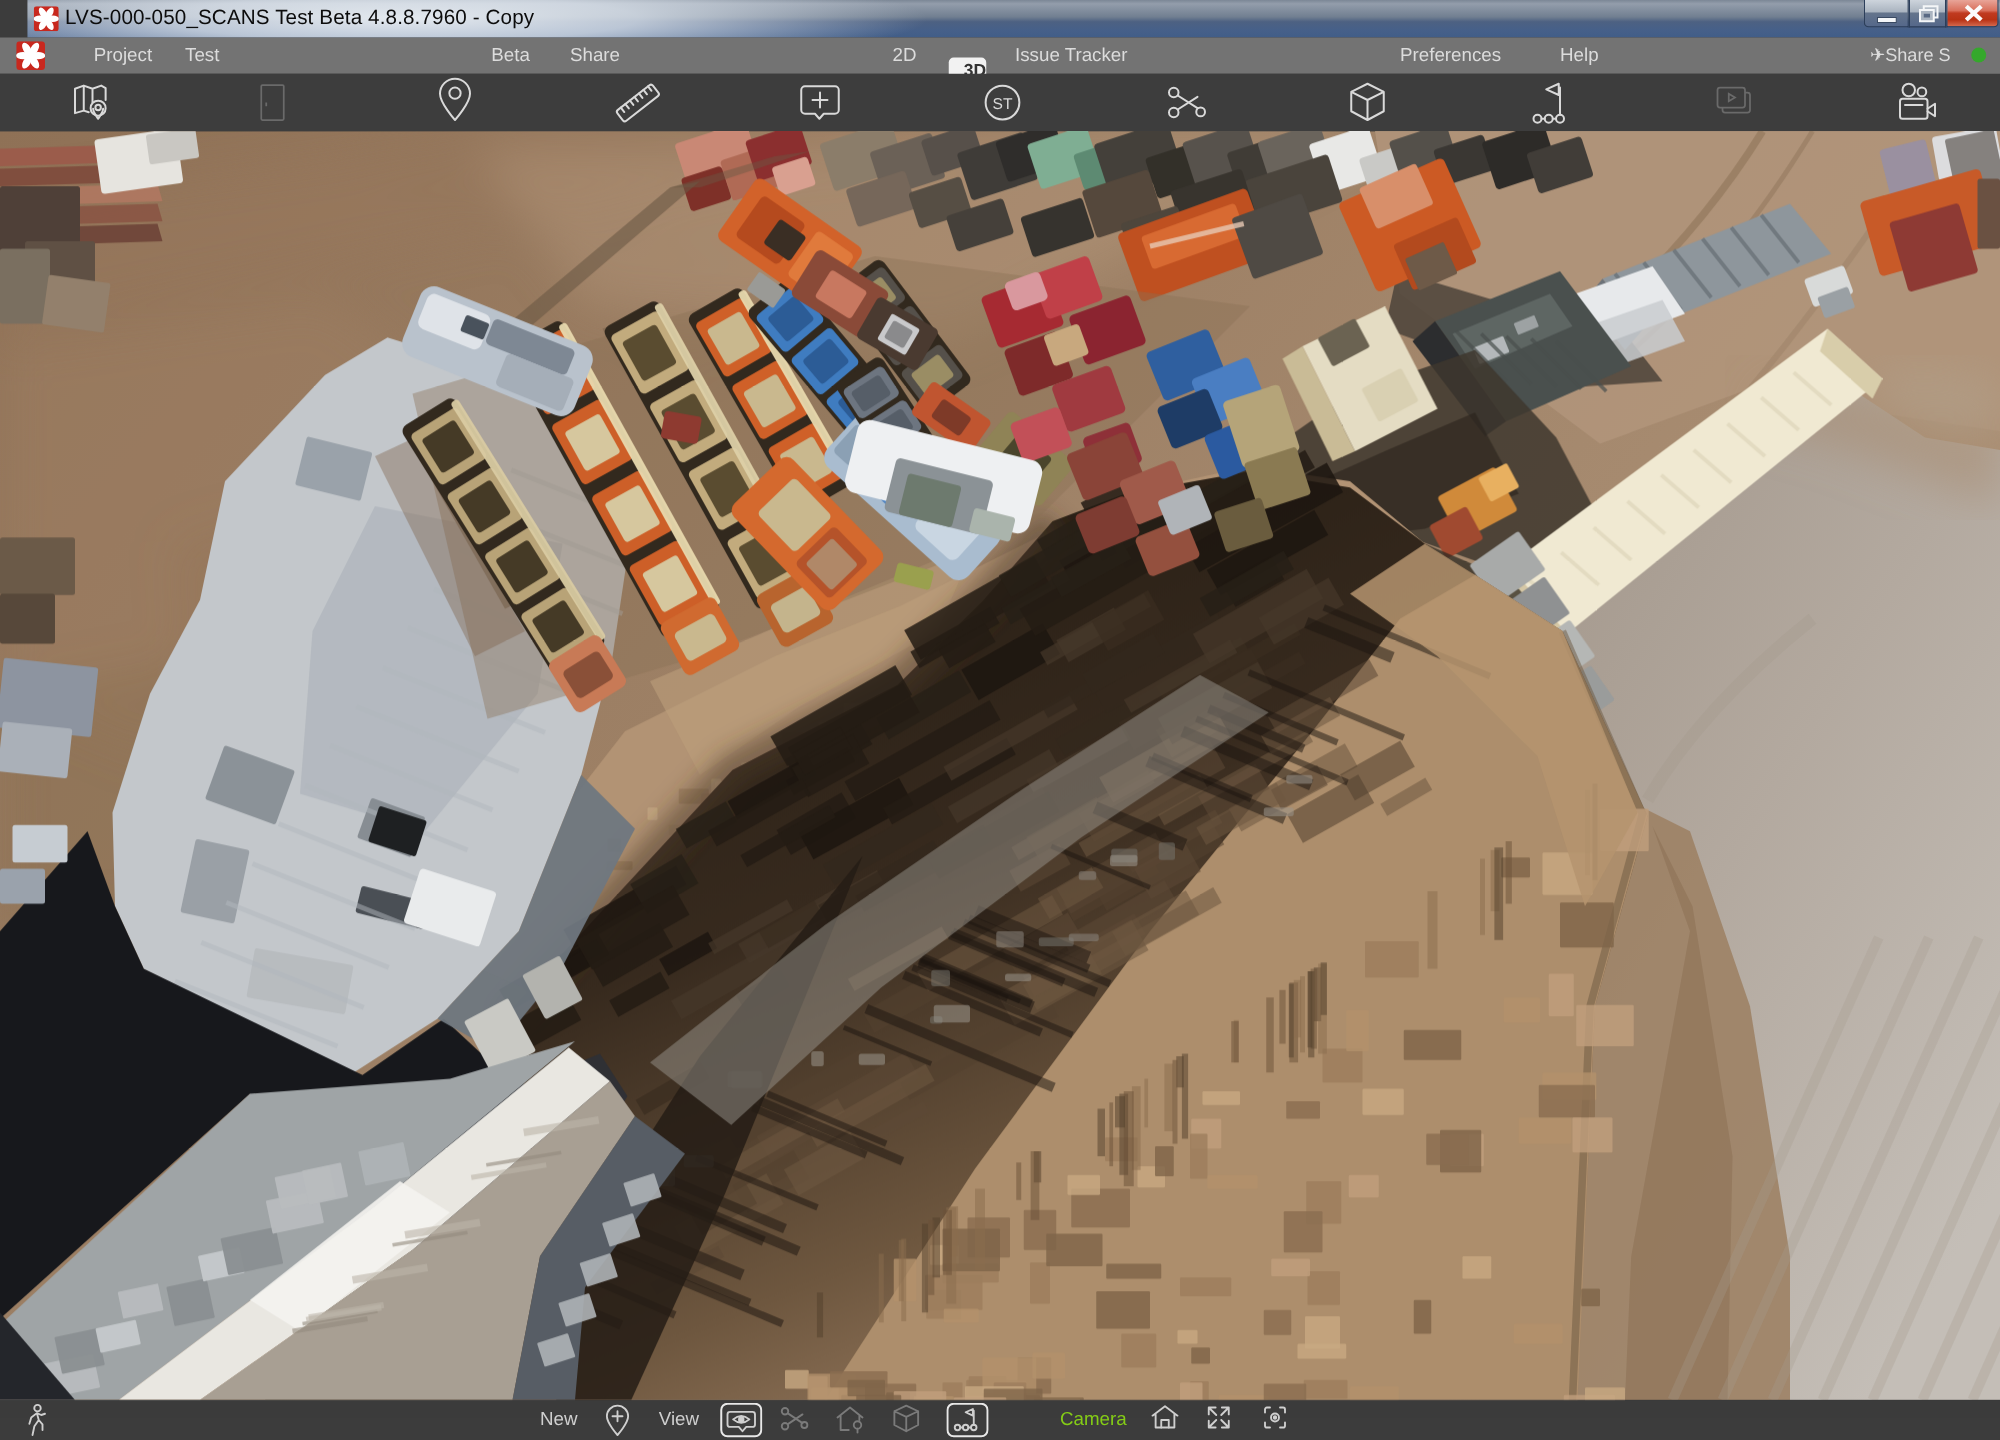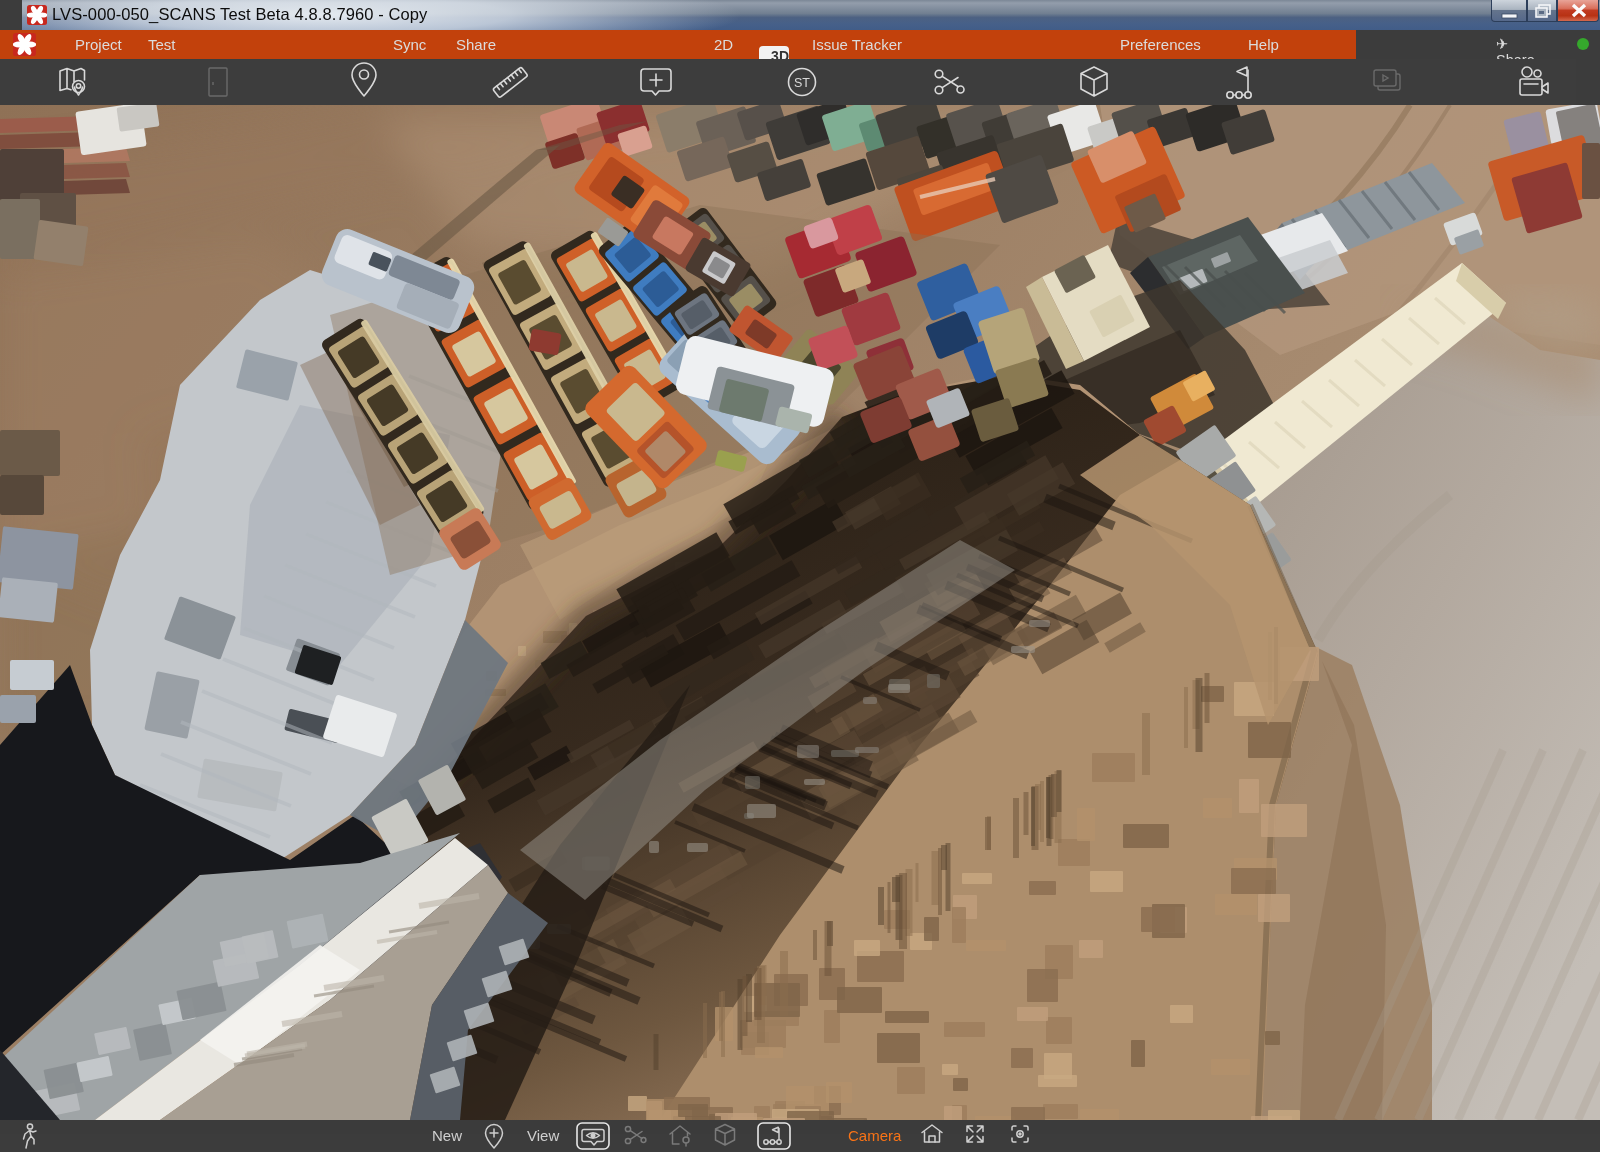--- a/index.html
+++ b/index.html
@@ -3,21 +3,21 @@
 *{margin:0;padding:0;box-sizing:border-box}
 body{width:1600px;height:1152px;overflow:hidden;font-family:"Liberation Sans",sans-serif;background:#3c3c3c;position:relative}
 #titlebar{position:absolute;left:0;top:0;width:1600px;height:30px;background:linear-gradient(180deg,#7b8796 0%,#939dab 10%,#717f91 45%,#4d6182 58%,#466089 80%,#415d88 100%);margin-left:22px;}
 #tglow{position:absolute;left:0;top:0;width:760px;height:30px;background:radial-gradient(ellipse 420px 40px at 300px 15px,rgba(235,240,245,0.95) 0%,rgba(225,232,240,0.75) 45%,rgba(210,220,232,0) 100%)}
 #ticon{position:absolute;left:5px;top:5px}
 #ttext{position:absolute;left:30px;top:5px;font-size:16.5px;color:#0c0c0c;letter-spacing:0.1px}
 .wbtn{position:absolute;top:0;height:22px;border:1px solid #2c3e5a;border-top:none}
 #bmin{left:1469px;width:36px;border-radius:0 0 0 4px;background:linear-gradient(180deg,#cdd4dc 0%,#aab4c0 45%,#64748c 50%,#55688a 100%)}
 #bmax{left:1505px;width:30px;background:linear-gradient(180deg,#cdd4dc 0%,#aab4c0 45%,#64748c 50%,#55688a 100%)}
 #bclose{left:1535px;width:42px;border-radius:0 0 4px 0;background:linear-gradient(180deg,#e8a498 0%,#d9705c 40%,#c03a20 50%,#b83214 75%,#d4694e 100%)}
-#menubar{position:absolute;left:0;top:30px;width:1356px;height:29px;background:#c2410c;color:#dcdcdc;font-size:15px}
+#menubar{position:absolute;left:0;top:30px;width:1600px;height:29px;background:#737373;color:#dcdcdc;font-size:15px}
 .mi{position:absolute;top:6px}
 #toolbar{position:absolute;left:0;top:59px;width:1576px;height:46px;background:#3d3d3d}
 .ticon{position:absolute;top:1px}
 #scene{position:absolute;left:0;top:105px;width:1600px;height:1015px}
 #bottombar{position:absolute;left:0;top:1120px;width:1600px;height:14px;background:#3b3b3b;color:#cfcfcf;font-size:15px}
 .bicon{position:absolute;top:2px}
 .btxt{position:absolute;top:7px}
 #badge3d{position:absolute;left:759px;top:16px;width:30px;height:21px;background:#f2f2f2;border-radius:4px;color:#333;font-weight:bold;font-size:14px;text-align:right;line-height:21px}
 #gdot{position:absolute;left:1577px;top:8px;width:12px;height:12px;border-radius:50%;background:#35a82c}
 </style></head><body>
@@ -58,21 +58,21 @@
           <ellipse cx="0" cy="-5.2" rx="2.6" ry="5" fill="#fff" transform="rotate(90)"></ellipse>
           <ellipse cx="0" cy="-5.2" rx="2.6" ry="5" fill="#fff" transform="rotate(150)"></ellipse>
           <ellipse cx="0" cy="-5.2" rx="2.6" ry="5" fill="#fff" transform="rotate(210)"></ellipse>
           <ellipse cx="0" cy="-5.2" rx="2.6" ry="5" fill="#fff" transform="rotate(270)"></ellipse>
           <ellipse cx="0" cy="-5.2" rx="2.6" ry="5" fill="#fff" transform="rotate(330)"></ellipse>
         </g>
         <circle cx="0" cy="0" r="2.6" fill="#fff"></circle>
       </svg></div>
 <span class="mi" style="left:75px">Project</span>
 <span class="mi" style="left:148px">Test</span>
-<span class="mi" style="left:393px">Sync</span>
+<span class="mi" style="left:393px">Beta</span>
 <span class="mi" style="left:456px">Share</span>
 <span class="mi" style="left:714px">2D</span>
 <div id="badge3d">3D</div>
 <span class="mi" style="left:812px">Issue Tracker</span>
 <span class="mi" style="left:1120px">Preferences</span>
 <span class="mi" style="left:1248px">Help</span>
 <span class="mi" style="left:1496px; font-size:14.5px">✈Share S</span>
 <div id="gdot"></div>
 </div>
 <div id="toolbar">
@@ -1042,21 +1042,21 @@
 <svg class="bicon" style="left:757px" width="34" height="30" viewBox="0 0 34 30">
       <rect x="1" y="1" width="32" height="26" rx="5" fill="none" stroke="#e8e8e8" stroke-width="1.6"></rect>
       <g stroke="#cfcfcf" stroke-width="1.5" fill="none" stroke-linecap="round" stroke-linejoin="round">
         <circle cx="9" cy="20" r="2.2"></circle>
         <circle cx="15.5" cy="20" r="2.2"></circle>
         <circle cx="22" cy="20" r="2.2"></circle>
         <path d="M11.2 20 h2.1 M17.7 20 h2.1 M22 17.8 L22 6.5"></path>
         <path d="M21.3 10.5 L15.5 7.8 L21.3 5.2 Z" fill="none"></path>
       </g>
     </svg>
-<span class="btxt" style="left:848px;color:#f97316">Camera</span>
+<span class="btxt" style="left:848px;color:#84cc16">Camera</span>
 <svg class="bicon" style="left:919px" width="26" height="24" viewBox="0 0 26 24">
       <g stroke="#cfcfcf" stroke-width="1.5" fill="none" stroke-linecap="round" stroke-linejoin="round">
         <path d="M3 10.5 L13 3 L23 10.5 M5.5 9.5 V20 H20.5 V9.5"></path>
         <path d="M10 20 v-6 h6 v6"></path>
       </g>
     </svg>
 <svg class="bicon" style="left:963px" width="24" height="24" viewBox="0 0 24 24">
       <g stroke="#cfcfcf" stroke-width="1.5" fill="none" stroke-linecap="round" stroke-linejoin="round">
         <path d="M14.5 4 H20 V9.5 M19.6 4.4 L14 10 M9.5 20 H4 V14.5 M4.4 19.6 L10 14"></path>
         <path d="M4 9.5 V4 H9.5 M4.4 4.4 L10 10 M20 14.5 V20 H14.5 M19.6 19.6 L14 14"></path>

